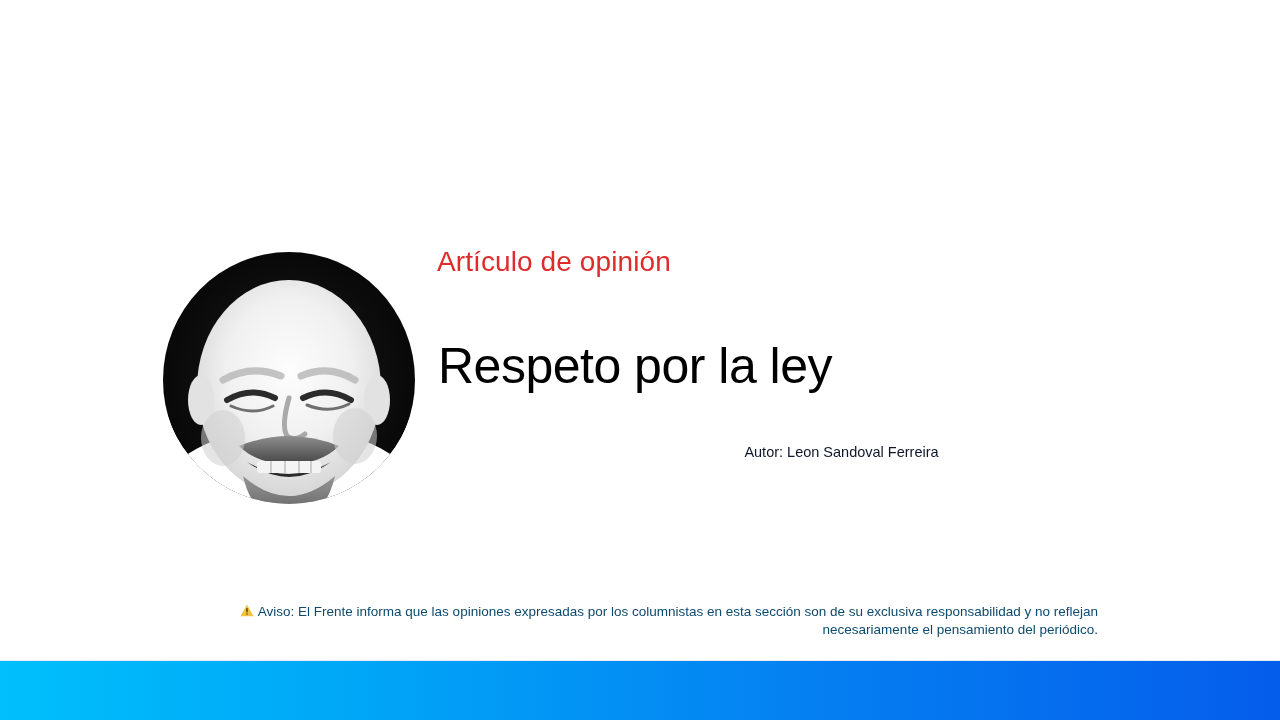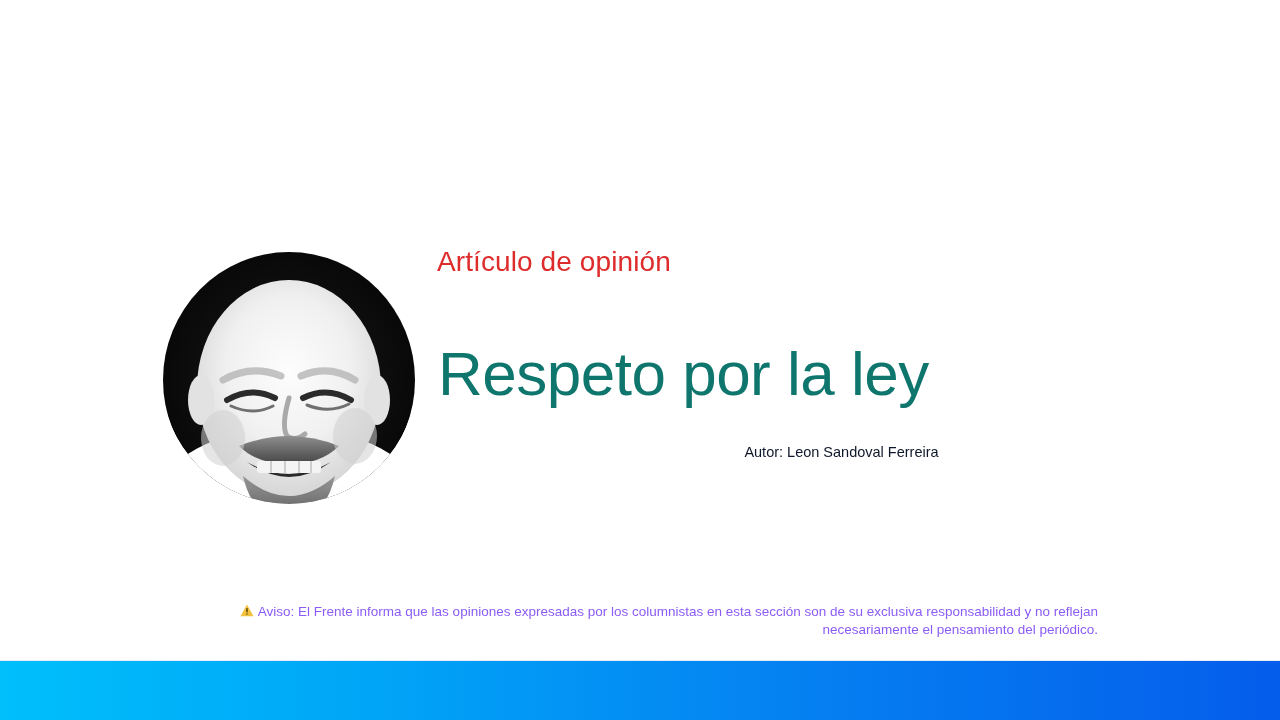--- a/index.html
+++ b/index.html
@@ -45,24 +45,24 @@
     color: #DE2B2B;
     letter-spacing: 0.1px;
     white-space: nowrap;
   }
 
   .headline {
     position: absolute;
     left: 438px;
     top: 293px;
     width: 620px;
-    font-size: 62px;
+    font-size: 50px;
     line-height: 78px;
     font-weight: 400;
-    color: #0f766e;
+    color: #000000;
     letter-spacing: -0.5px;
     white-space: nowrap;
   }
 
   .author {
     position: absolute;
     left: 640px;
     top: 442px;
     width: 403px;
     text-align: center;
@@ -103,21 +103,21 @@
 
   
   .disclaimer {
     position: absolute;
     left: 190px;
     top: 603px;
     width: 908px;
     text-align: right;
     font-size: 13.5px;
     line-height: 17.5px;
-    color: #8b5cf6;
+    color: #0c4a6e;
   }
   .warn-icon {
     display: inline-block;
     width: 14px;
     height: 13px;
     vertical-align: -1px;
     margin-right: 4px;
   }
 
   

